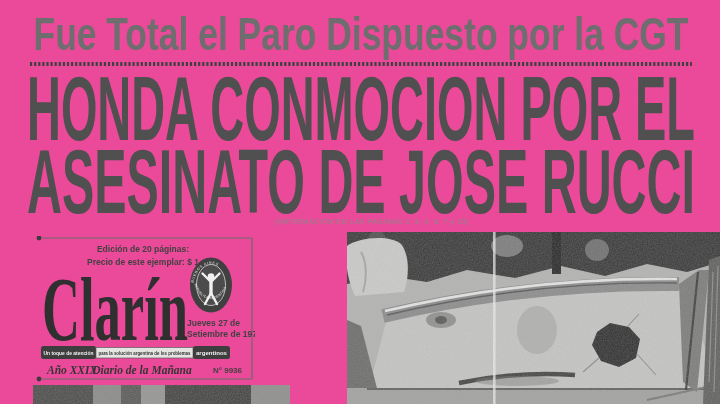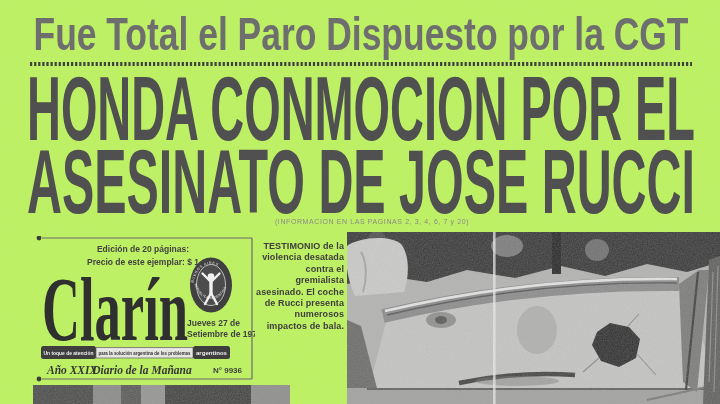--- a/index.html
+++ b/index.html
@@ -1,18 +1,18 @@
 <!DOCTYPE html>
 <html><head>
 <meta charset="utf-8">
 <style>
   html,body{margin:0;padding:0;background:#ffffff;}
   .page{
     position:relative;width:720px;height:404px;overflow:hidden;
-    background:#bef264;
+    background:#ec4899;
     font-family:"Liberation Sans", sans-serif;
   }
   .abs{position:absolute;}
   svg text{user-select:none;}
   .caption{
     left:255px;top:241px;width:89px;
     text-align:right;
     font:700 9px/11.4px "Liberation Sans", sans-serif;
     color:#3b3b3b;letter-spacing:.1px;
   }
@@ -77,21 +77,20 @@
       <text x="38.5" y="118.6" text-anchor="middle" textLength="50" lengthAdjust="spacingAndGlyphs" font-family="Liberation Sans, sans-serif" font-weight="700" font-size="5" fill="#f4f4f4">Un toque de atención</text>
       <text x="114.5" y="119" text-anchor="middle" textLength="92" lengthAdjust="spacingAndGlyphs" font-family="Liberation Sans, sans-serif" font-weight="700" font-size="4.6" fill="#2f2f2f">para la solución argentina de los problemas</text>
       <text x="181.5" y="118.6" text-anchor="middle" textLength="31" lengthAdjust="spacingAndGlyphs" font-family="Liberation Sans, sans-serif" font-weight="700" font-size="5" fill="#f4f4f4">argentinos</text>
     </g>
 
     <text x="17" y="138" font-family="Liberation Serif, serif" font-style="italic" font-weight="700" font-size="11.5" fill="#333333">Año XXIX</text>
     <text x="112" y="138" text-anchor="middle" font-family="Liberation Serif, serif" font-style="italic" font-weight="700" font-size="11.5" fill="#333333">Diario de la Mañana</text>
     <text x="183" y="137" font-family="Liberation Sans, sans-serif" font-weight="700" font-size="8" fill="#3f3f3f">N° 9936</text>
   </svg>
 
-  <div class="abs caption">TESTIMONIO de la violencia desatada contra el gremialista asesinado. El coche de Rucci presenta numerosos impactos de bala.</div>
 
   <svg class="abs" style="left:347px;top:232px" width="373" height="172" viewBox="0 0 373 172">
     <defs>
       <filter id="grainA" x="0" y="0" width="100%" height="100%">
         <feTurbulence type="fractalNoise" baseFrequency="0.8" numOctaves="2" stitchTiles="stitch" result="n"></feTurbulence>
         <feColorMatrix in="n" type="matrix" values="0 0 0 0 0.42  0 0 0 0 0.42  0 0 0 0 0.42  0.9 0 0 0 0"></feColorMatrix>
       </filter>
     </defs>
 
     <rect x="0" y="0" width="373" height="172" fill="#b7b7b5"></rect>

